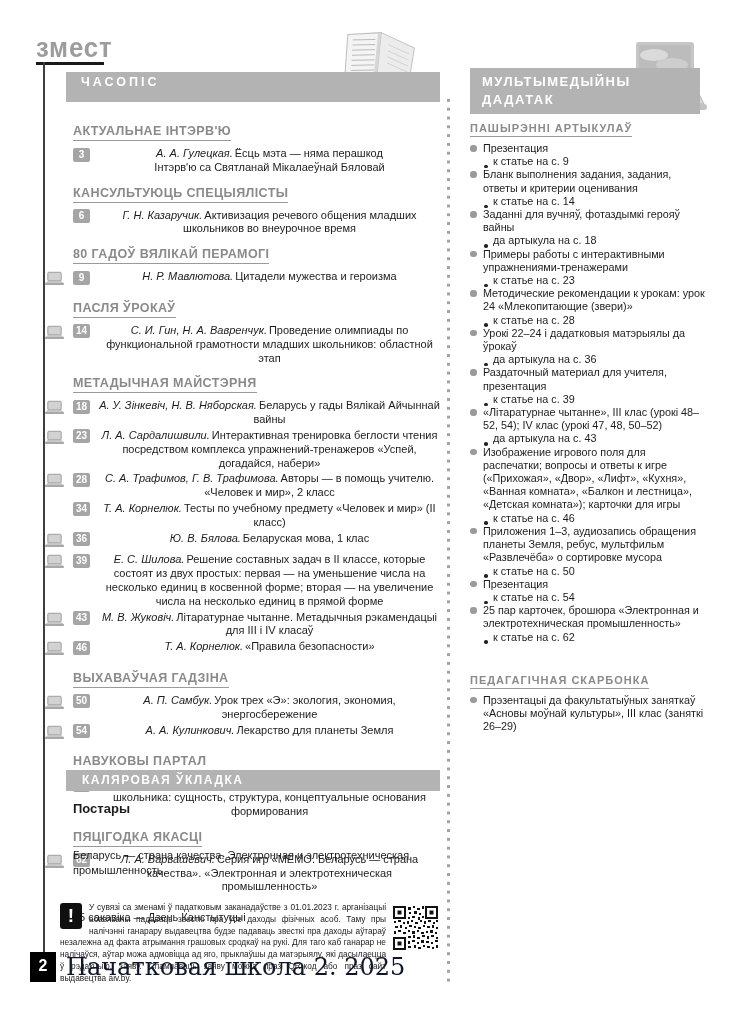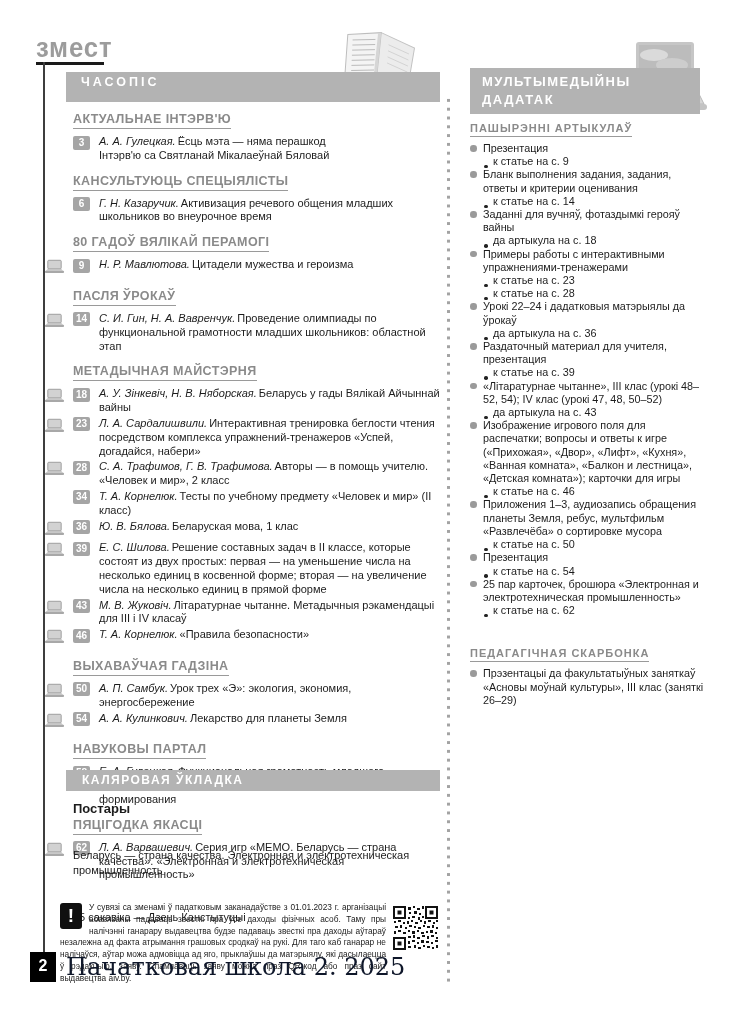--- a/index.html
+++ b/index.html
@@ -26,27 +26,27 @@
   .laptop-svg{position:absolute;left:612px;top:40px;}
 
   
   .left-col{position:absolute;left:44px;top:72px;width:396px;}
   .right-col{position:absolute;left:470px;top:68px;width:236px;}
 
   
   .sec-heading{display:inline-block;color:#8a8a8a;font-size:12.5px;font-weight:bold;
         letter-spacing:.4px;border-bottom:1.5px solid #9a9a9a;padding-bottom:2px;
         margin:9px 0 6px 29px;}
-  .toc-section:first-of-type .sec-heading{margin-top:10px;}
+  .toc-section:first-of-type .sec-heading{margin-top:22px;}
   .toc-section{display:block;}
   .toc-item{display:flex;align-items:flex-start;margin-bottom:2px;font-size:11px;line-height:13.8px;}
   .laptop-cell{flex:0 0 29px;padding-top:1px;}
   .page-badge{flex:0 0 17px;height:14px;margin-right:9px;margin-top:0.5px;background:#a5a5a5;
         color:#fff;font-size:10px;font-weight:bold;text-align:center;line-height:14px;border-radius:2px;}
-  .item-text{flex:1;}
+  .item-text{flex:1;text-align:center;}
   .author{font-style:italic;margin-right:2px;}
   .subtitle{display:block;}
 
   
   .mm-heading{font-size:11px;letter-spacing:1px;margin:8px 0 5px 0;}
   .mm-section .sec-heading{margin-left:0;}
   .mm-section:not(:first-of-type) .sec-heading{margin-top:30px;}
   .mm-bullet{display:flex;font-size:10.8px;line-height:13.2px;}
   .dot-big{flex:0 0 13px;}
   .dot-big::before{content:"";display:block;width:6.5px;height:6.5px;border-radius:50%;
@@ -409,20 +409,24 @@
 
               <div class="mm-bullet">
                 <span class="dot-big"></span>
                 <span>Примеры работы с интерактивными упражнениями-тренажерами</span>
               </div>
               <div class="mm-sub">
                 <span class="dot-small"></span>
                 <span>к статье на с. 23</span>
               </div>
 
+              <div class="mm-bullet">
+                <span class="dot-big"></span>
+                <span>Методические рекомендации к урокам: урок 24 «Млекопитающие (звери)»</span>
+              </div>
               <div class="mm-sub">
                 <span class="dot-small"></span>
                 <span>к статье на с. 28</span>
               </div>
 
               <div class="mm-bullet">
                 <span class="dot-big"></span>
                 <span>Урокі 22–24 і дадатковыя матэрыялы да ўрокаў</span>
               </div>
               <div class="mm-sub">

